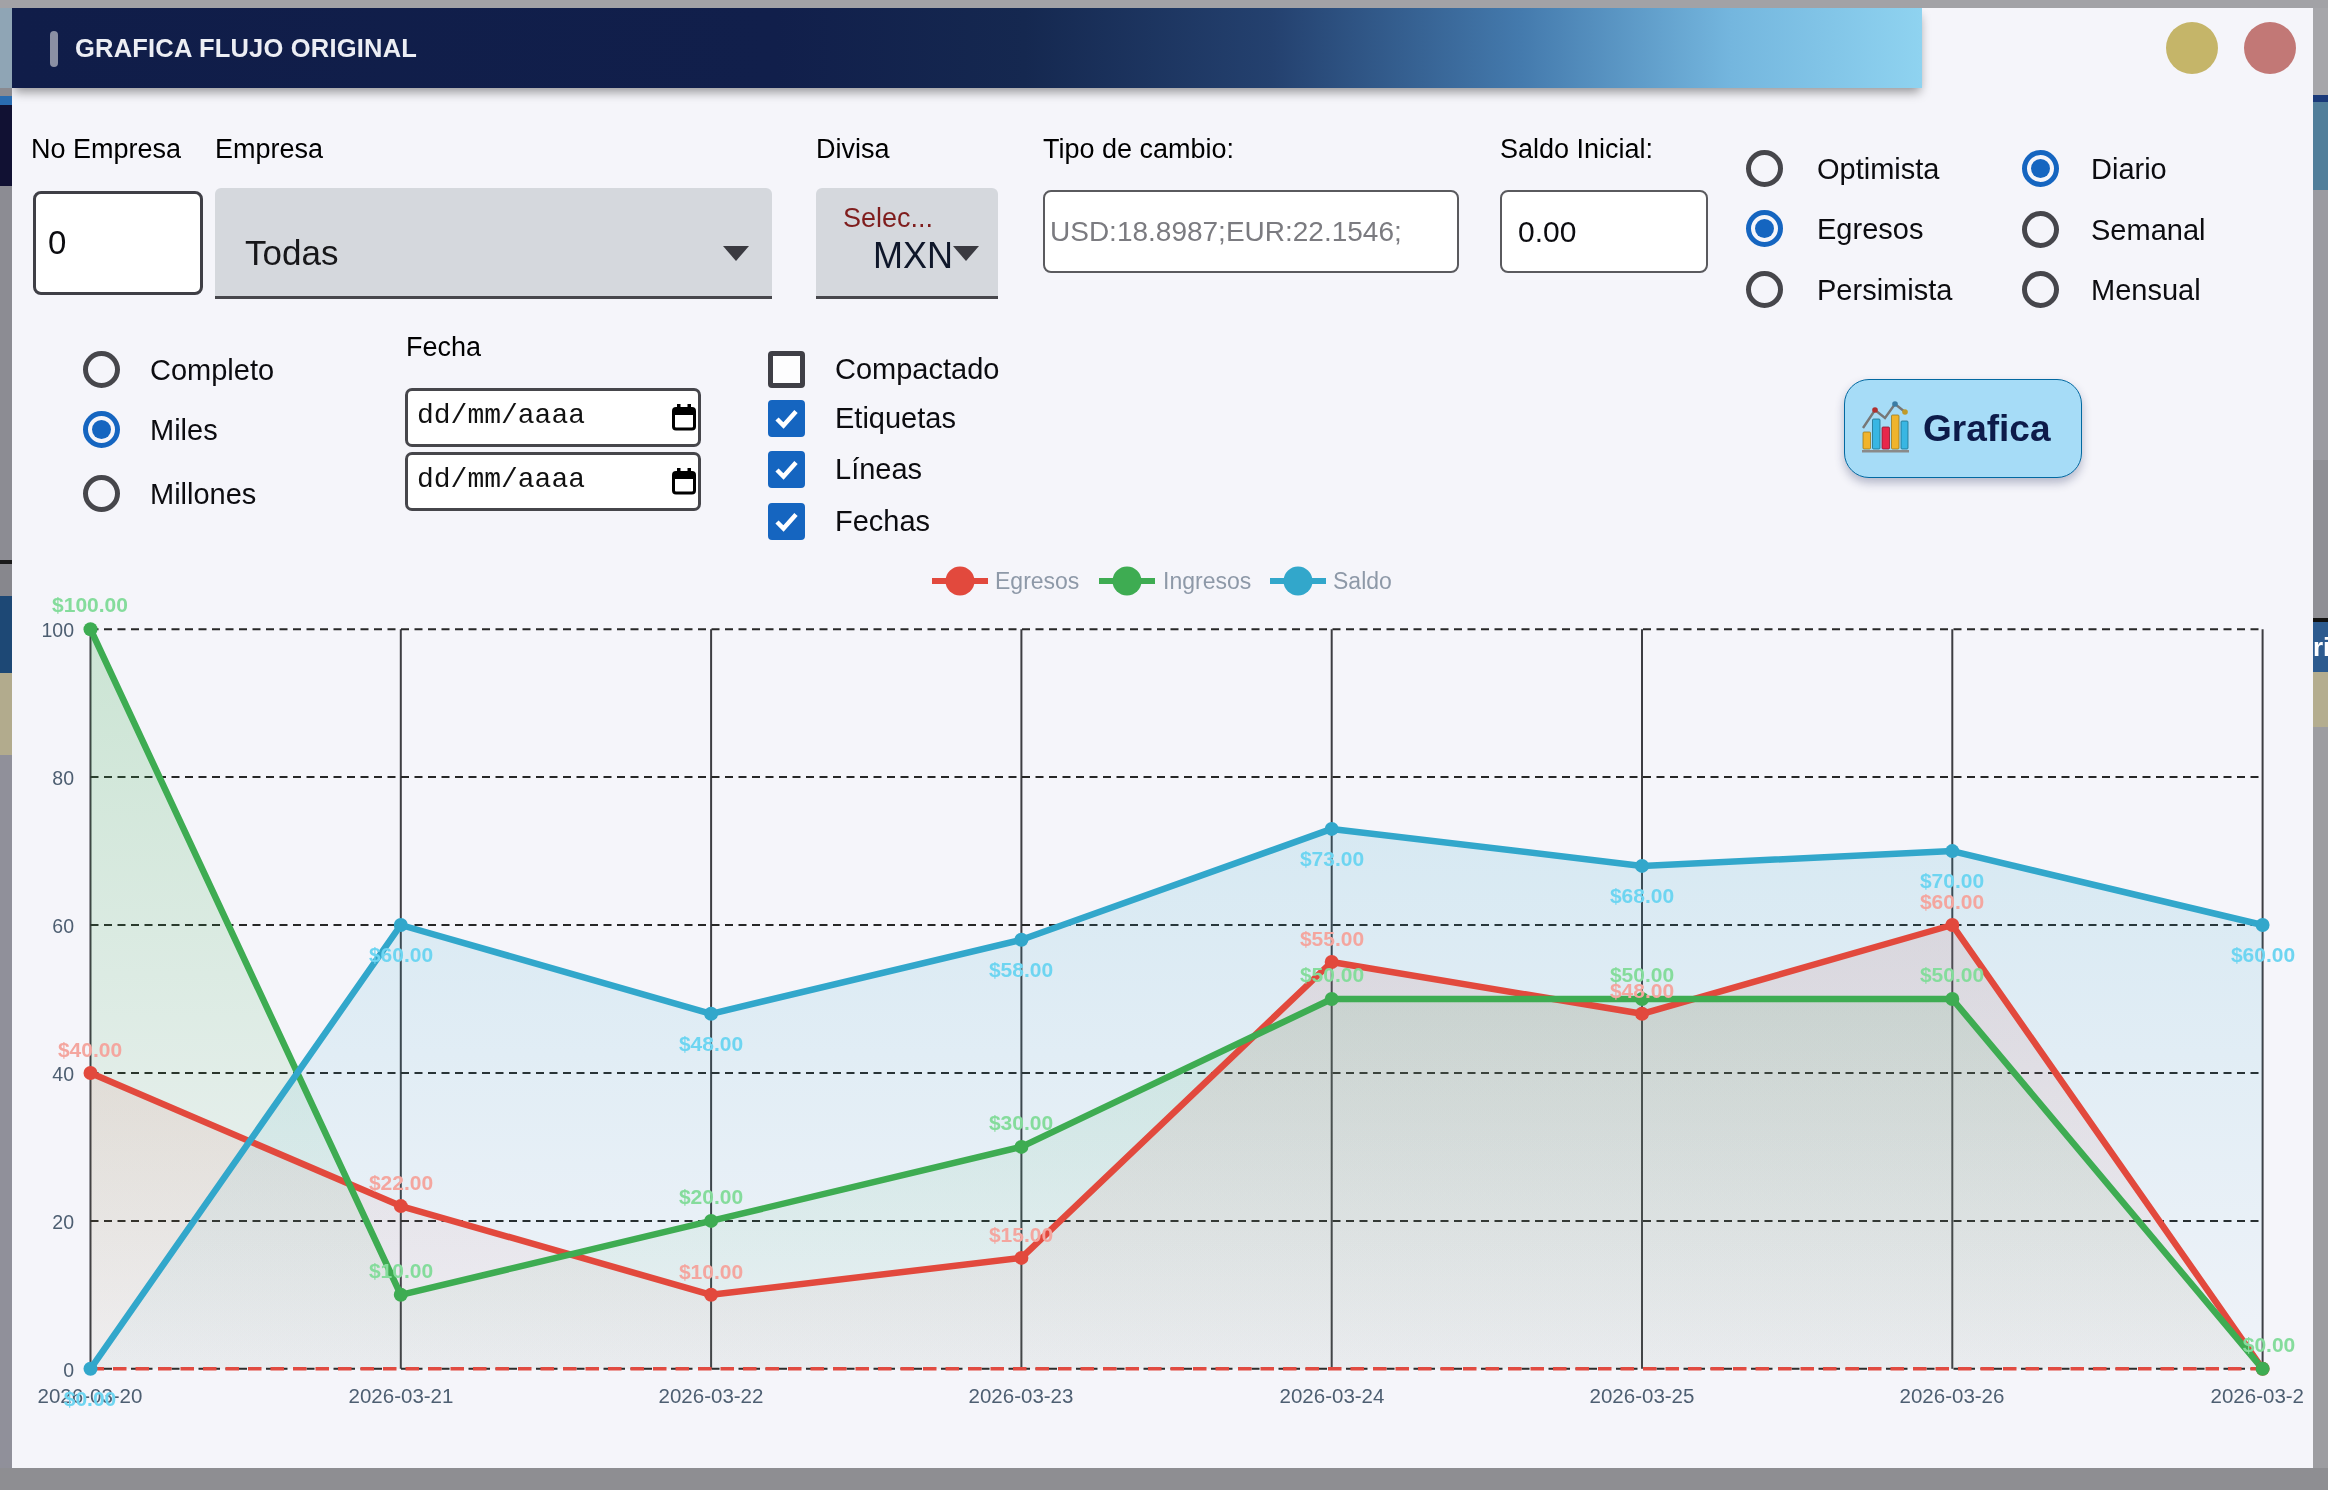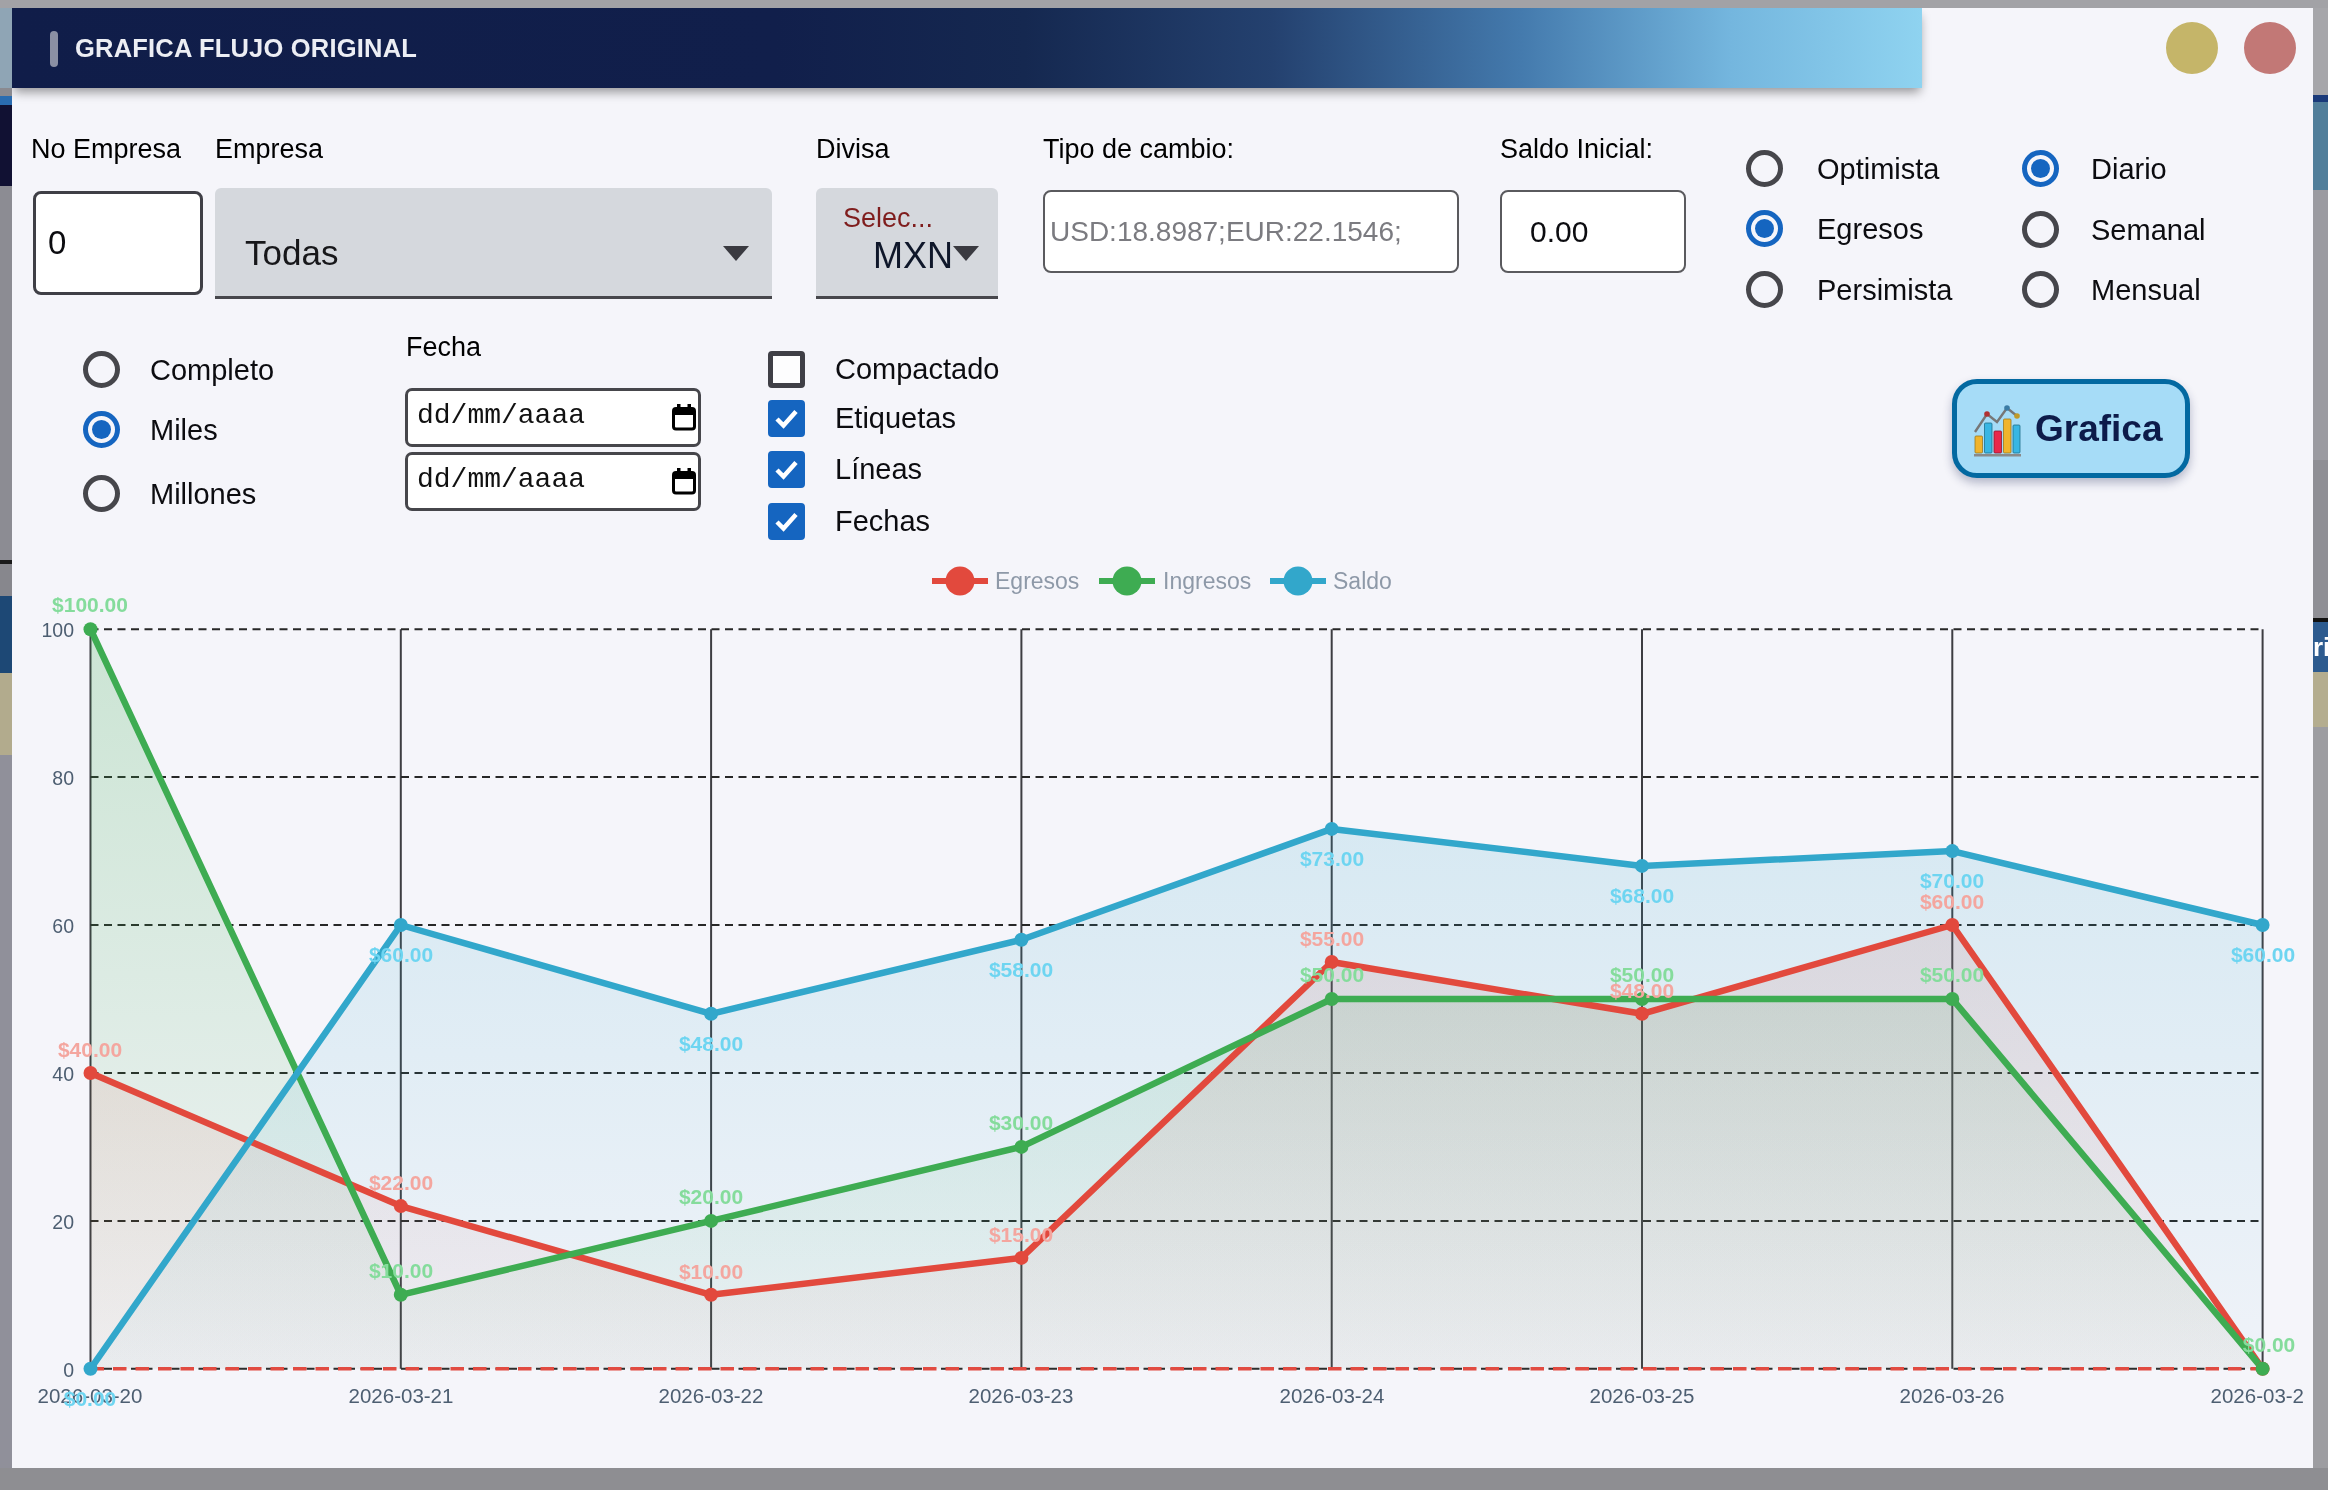--- a/index.html
+++ b/index.html
@@ -39,21 +39,21 @@
 </div>
 
 <div class="abs" style="left:816px;top:188px;width:182px;height:111px;background:#d5d8dd;border-bottom:3px solid #47474c;border-radius:6px 6px 0 0">
   <div class="abs" style="left:27px;top:15px;font-size:27px;color:#7f1d1d">Selec...</div>
   <div class="abs" style="left:57px;top:47px;font-size:36px;color:#0f172a">MXN</div>
   <div class="abs" style="left:137px;top:58px;width:0;height:0;border-left:13.5px solid transparent;border-right:13.5px solid transparent;border-top:15px solid #3a3a40"></div>
 </div>
 
 <div class="abs" style="left:1043px;top:190px;width:416px;height:83px;background:#fff;border:2.5px solid #5a5a5e;border-radius:8px;font-size:28px;color:#7b7b80;display:flex;align-items:center;padding-left:5px;white-space:nowrap;overflow:hidden">USD:18.8987;EUR:22.1546;</div>
 
-<div class="abs" style="left:1500px;top:190px;width:186px;height:83px;background:#fff;border:2.5px solid #5a5a5e;border-radius:8px;font-size:30px;color:#0c0c10;display:flex;align-items:center;padding-left:28px">0.00</div>
+<div class="abs" style="left:1500px;top:190px;width:208px;height:83px;background:#fff;border:2.5px solid #5a5a5e;border-radius:8px;font-size:30px;color:#0c0c10;display:flex;align-items:center;padding-left:16px">0.00</div>
 
 <div class="radio" style="left:1746px;top:150px"></div>
 <div class="radio sel" style="left:1746px;top:210px"></div>
 <div class="radio" style="left:1746px;top:271px"></div>
 <div class="vlab" style="left:1817px;top:169px">Optimista</div>
 <div class="vlab" style="left:1817px;top:229px">Egresos</div>
 <div class="vlab" style="left:1817px;top:290px">Persimista</div>
 
 <div class="radio sel" style="left:2022px;top:150px"></div>
 <div class="radio" style="left:2022px;top:211px"></div>
@@ -98,21 +98,21 @@
     <path d="M5 15 L11.5 21.5 L24 7.5" fill="none" stroke="#fff" stroke-width="4.5"></path>
   </svg>
 <svg class="abs" style="left:772px;top:507px" width="29" height="29" viewBox="0 0 29 29">
     <path d="M5 15 L11.5 21.5 L24 7.5" fill="none" stroke="#fff" stroke-width="4.5"></path>
   </svg>
 <div class="vlab" style="left:835px;top:369px">Compactado</div>
 <div class="vlab" style="left:835px;top:418px">Etiquetas</div>
 <div class="vlab" style="left:835px;top:469px">Líneas</div>
 <div class="vlab" style="left:835px;top:521px">Fechas</div>
 
-<div class="abs" style="left:1952px;top:379px;width:238px;height:99px;background:#a6dcf7;border:5px solid #0369a1;border-radius:25px;box-shadow:0 5px 10px rgba(30,40,90,.3)">
+<div class="abs" style="left:1844px;top:379px;width:238px;height:99px;background:#a6dcf7;border:1px solid #0369a1;border-radius:25px;box-shadow:0 5px 10px rgba(30,40,90,.3)">
   <svg class="abs" style="left:17px;top:21px" width="48" height="52" viewBox="0 0 48 52">
     <rect x="1" y="31" width="7.5" height="17" rx="1" fill="#f0b42c" stroke="#9a7a20" stroke-width="0.8"></rect>
     <rect x="10.5" y="18" width="7.5" height="30" rx="1" fill="#38b6e3" stroke="#20708c" stroke-width="0.8"></rect>
     <rect x="20" y="26" width="7.5" height="22" rx="1" fill="#e8274b" stroke="#8e1830" stroke-width="0.8"></rect>
     <rect x="29.5" y="14" width="7.5" height="34" rx="1" fill="#f0b42c" stroke="#9a7a20" stroke-width="0.8"></rect>
     <rect x="39" y="20" width="7" height="28" rx="1" fill="#38b6e3" stroke="#20708c" stroke-width="0.8"></rect>
     <path d="M1 27 L13 9 L23 17 L33 3 L43 11" fill="none" stroke="#777" stroke-width="2.4"></path>
     <circle cx="13" cy="9" r="2.8" fill="#b03030"></circle>
       <circle cx="33" cy="3" r="2.8" fill="#3a7ca5"></circle>
       <circle cx="43" cy="11" r="2.8" fill="#c09a28"></circle>

